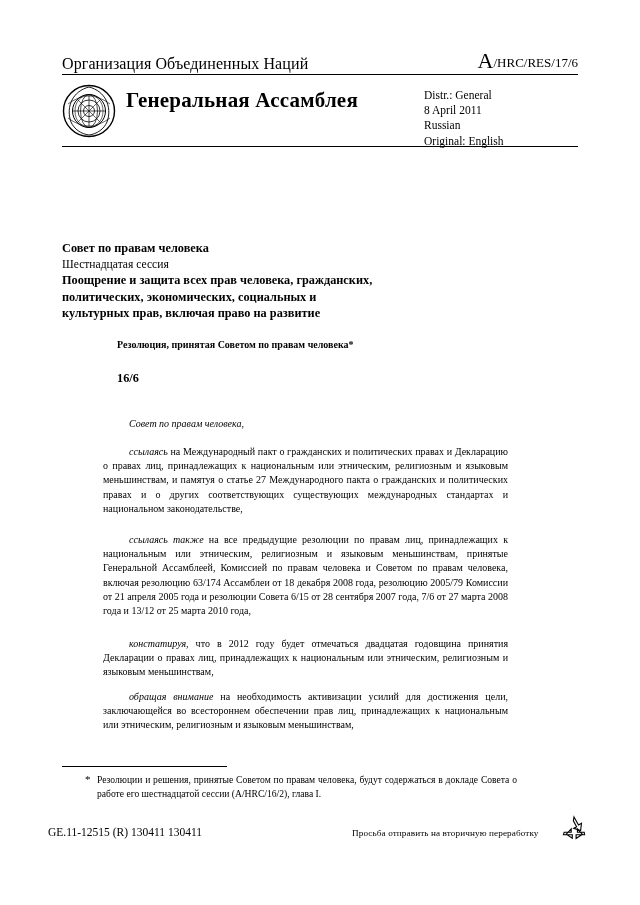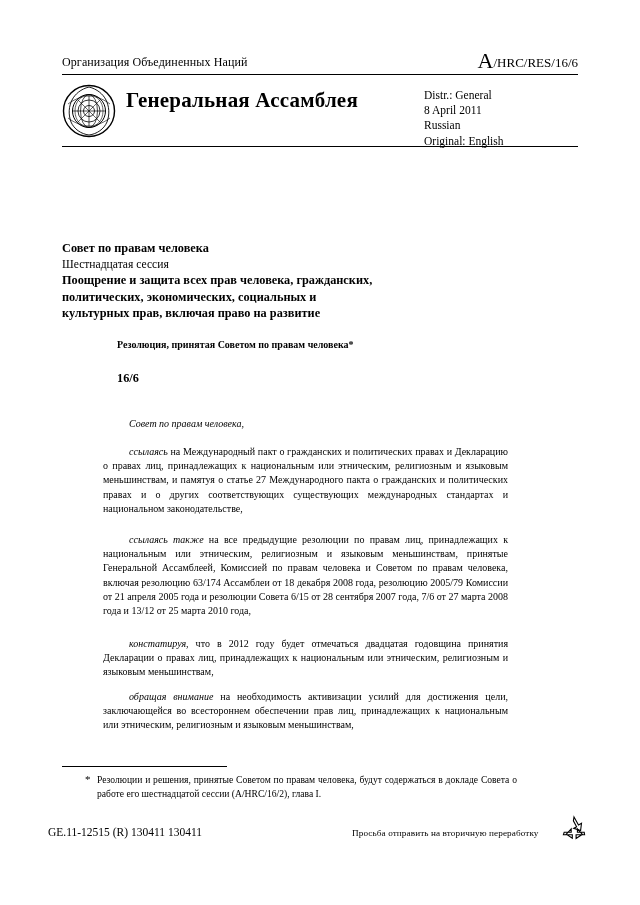--- a/index.html
+++ b/index.html
@@ -21,21 +21,21 @@
     width: 640px;
     height: 905px;
     background: #ffffff;
   }
 
   
   .header-org {
     position: absolute;
     left: 62px;
     top: 55px;
-    font-size: 12px;
+    font-size: 16px;
     letter-spacing: 0.1px;
   }
   .header-symbol {
     position: absolute;
     right: 62px;
     top: 50px;
     text-align: right;
     font-size: 13px;
     white-space: nowrap;
   }
@@ -186,21 +186,21 @@
   }
 </style>
 </head>
 <body>
 
 <div class="page">
 
   <div class="header-org">Организация Объединенных Наций</div>
 
   <div class="header-symbol">
-    <span class="big-a">A</span><span>/HRC/RES/16/6</span>
+    <span class="big-a">A</span><span>/HRC/RES/17/6</span>
   </div>
 
   <div class="header-rule"></div>
 
   <div class="emblem">
     <svg viewBox="0 0 54 54" width="54" height="54" aria-hidden="true">
       <circle cx="27" cy="27" r="25.5" fill="none" stroke="#000" stroke-width="1.4"></circle>
       <circle cx="27" cy="27" r="16.5" fill="none" stroke="#000" stroke-width="1"></circle>
       <circle cx="27" cy="27" r="11" fill="none" stroke="#000" stroke-width="0.8"></circle>
       <circle cx="27" cy="27" r="5.5" fill="none" stroke="#000" stroke-width="0.8"></circle>

